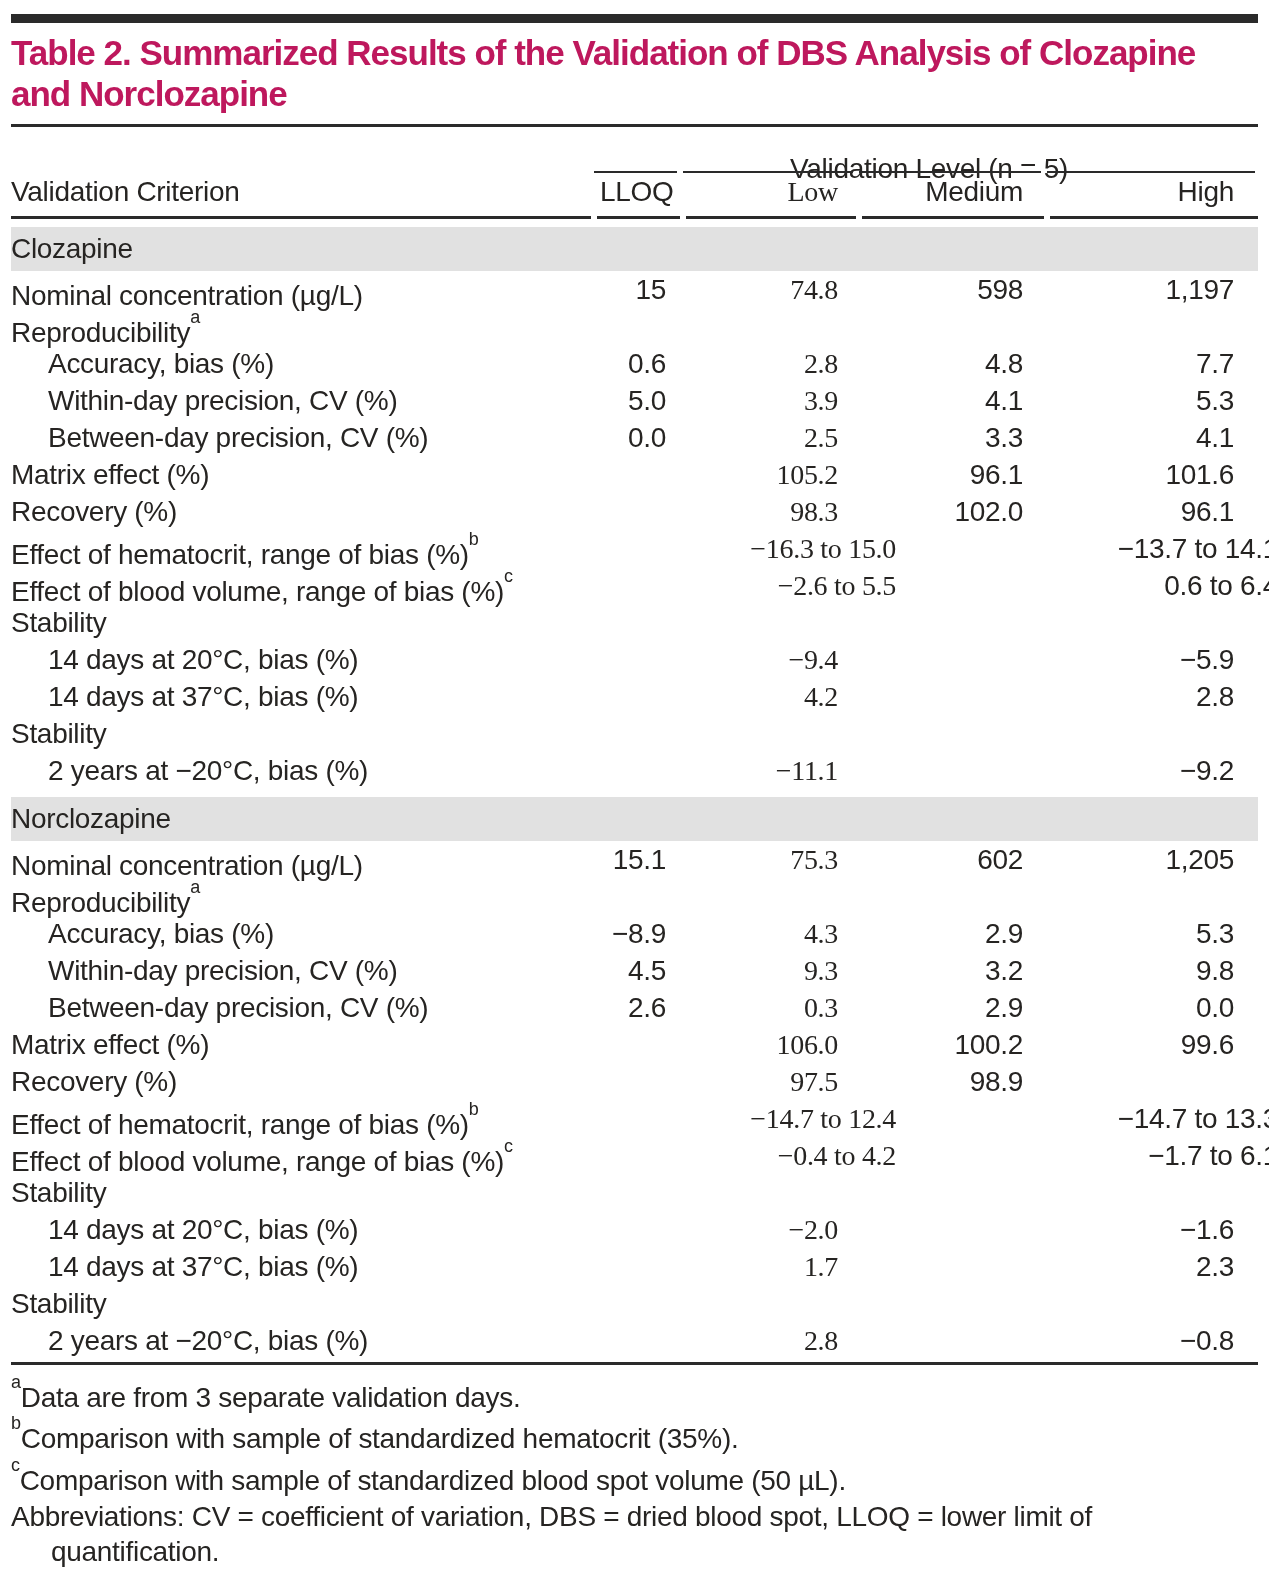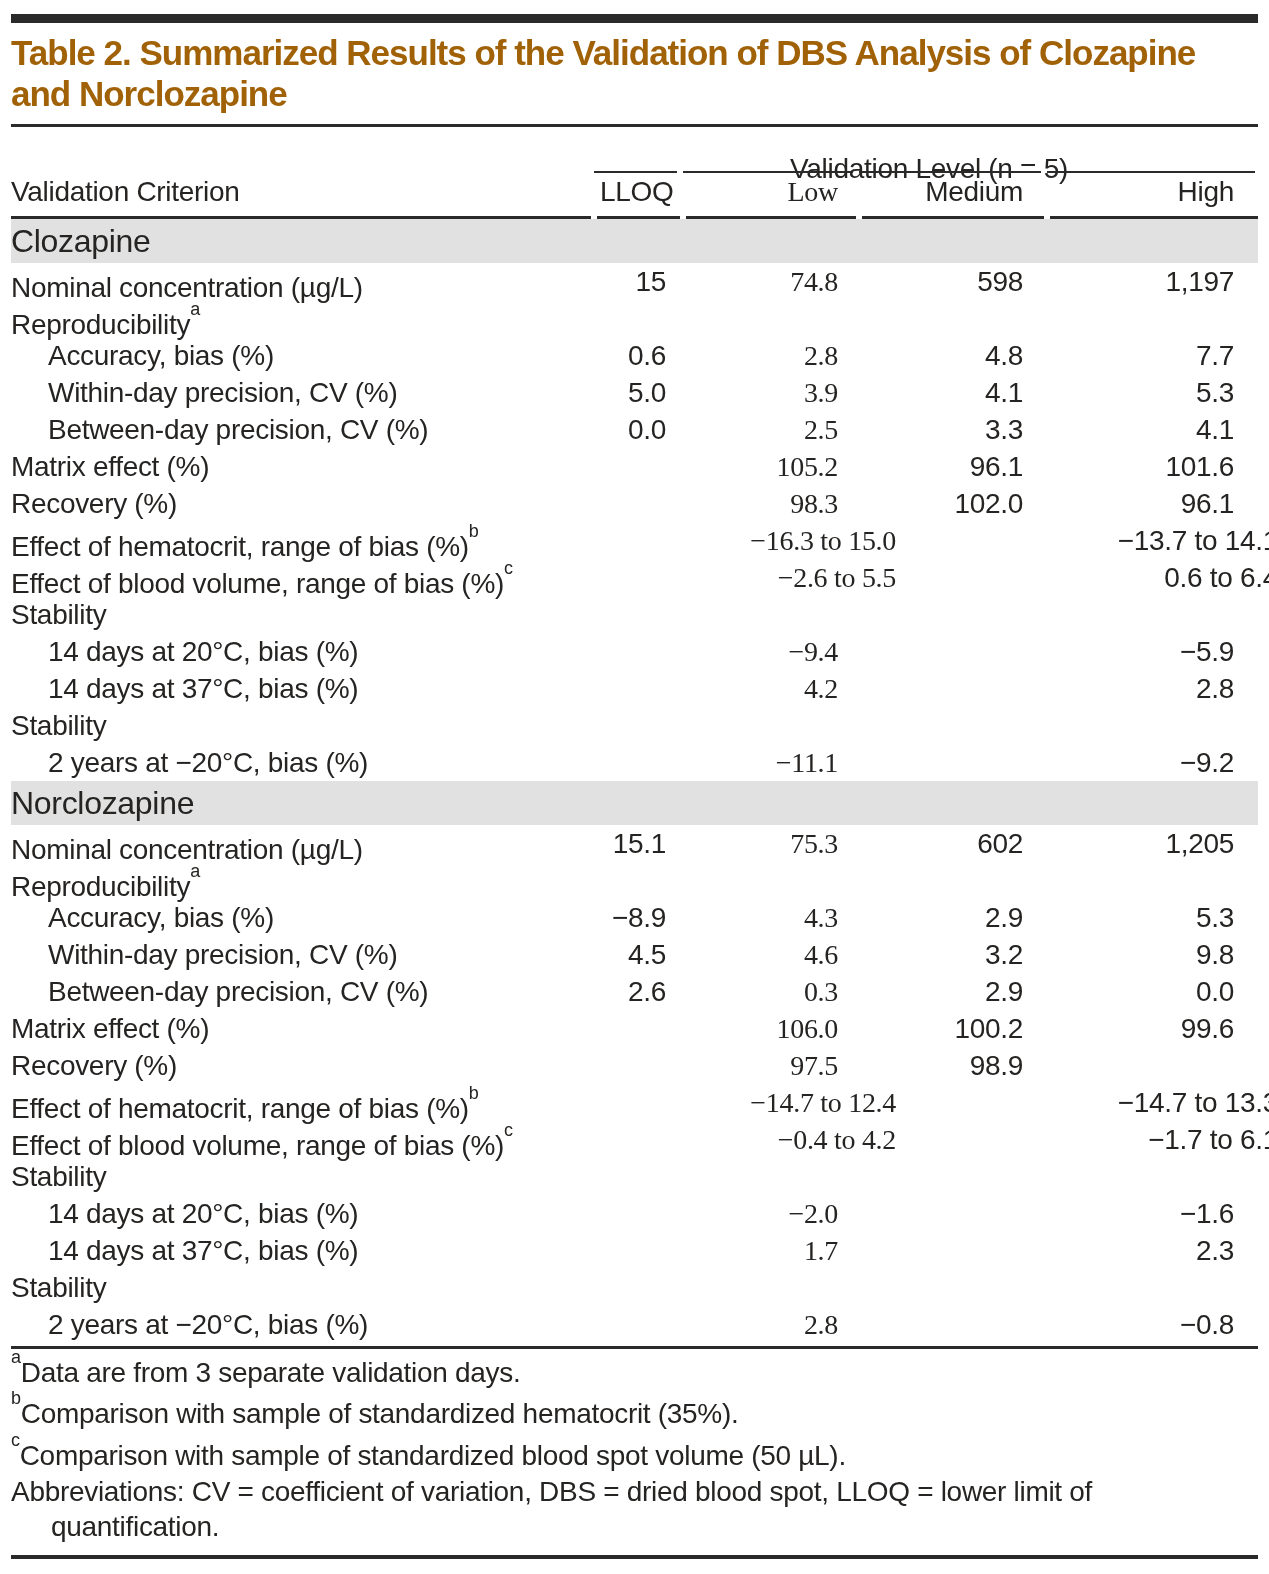--- a/index.html
+++ b/index.html
@@ -6,21 +6,21 @@
   body{
     width:1269px;
     font-family:"Liberation Sans","DejaVu Sans",sans-serif;
     color:#262422;
     -webkit-text-size-adjust:none;
   }
   .wrap{width:1247px;margin:0 11px;}
   .topbar{height:9px;background:#2a2a2a;margin-top:14px;}
   .title{
     font-size:35px;font-weight:bold;letter-spacing:-1px;line-height:41px;
-    margin-top:9px;color:#a16207;white-space:nowrap;
+    margin-top:9px;color:#be185d;white-space:nowrap;
   }
   .rule-title{border-top:3px solid #2a2a2a;margin-top:10px;}
 
   
   .lab{width:589px;white-space:nowrap;}
   .c1{width:84px;}
   .c2{width:172px;font-family:Liberation Serif, serif;}
   .c3{width:185px;}
   .c4{width:211px;}
   .num{text-align:right;padding-right:18px;box-sizing:border-box;white-space:nowrap;}
@@ -32,26 +32,26 @@
   .spanner-row{display:flex;height:44px;font-size:28px;letter-spacing:-0.3px;}
   .spanner-cell{width:658px;text-align:center;line-height:54px;white-space:nowrap;margin-top:15px;}
   .thin-rule{display:flex;height:2px;}
   .thin-rule .seg{background:#2a2a2a;height:2px;margin:0 3px;}
   .header-row{display:flex;height:38px;line-height:38px;font-size:28px;letter-spacing:-0.3px;}
   .thick-rule{display:flex;height:3px;margin-top:5px;}
   .thick-rule .seg{background:#2a2a2a;height:3px;margin:0 3px;}
   .thick-rule .seg:first-child{margin-left:0;}
   .thick-rule .seg:last-child{margin-right:0;}
 
-  .band{height:44px;line-height:44px;background:#e1e1e1;font-size:32px;letter-spacing:-0.3px;}
+  .band{height:44px;line-height:44px;background:#e1e1e1;font-size:28px;letter-spacing:-0.3px;margin-top:8px;}
   .row{display:flex;height:37px;line-height:37px;font-size:28px;letter-spacing:-0.3px;}
   .row .lab sup, .band sup{font-size:18px;position:relative;top:-9px;}
 
   .rule-foot{border-top:3px solid #2a2a2a;margin-top:3px;}
-  .footnotes{font-size:28px;letter-spacing:-0.3px;line-height:35px;}
+  .footnotes{font-size:28px;letter-spacing:-0.3px;line-height:35px;margin-top:9px;}
   .fn{white-space:nowrap;}
   .fn sup{font-size:18px;position:relative;top:-9px;}
   .abbr{padding-left:40px;text-indent:-40px;white-space:normal;margin-top:1px;}
   .bottom-rule{border-top:4px solid #2a2a2a;margin-top:11px;}
 </style>
 </head>
 <body>
 
 <div class="wrap">
   <div class="topbar"></div>
@@ -228,21 +228,21 @@
     <div class="lab indent"><span>Accuracy, bias (%)</span></div>
     <div class="c1 num">−8.9</div>
     <div class="c2 num">4.3</div>
     <div class="c3 num">2.9</div>
     <div class="c4 num">5.3</div>
   </div>
 
   <div class="row">
     <div class="lab indent"><span>Within-day precision, CV (%)</span></div>
     <div class="c1 num">4.5</div>
-    <div class="c2 num">4.6</div>
+    <div class="c2 num">9.3</div>
     <div class="c3 num">3.2</div>
     <div class="c4 num">9.8</div>
   </div>
 
   <div class="row">
     <div class="lab indent"><span>Between-day precision, CV (%)</span></div>
     <div class="c1 num">2.6</div>
     <div class="c2 num">0.3</div>
     <div class="c3 num">2.9</div>
     <div class="c4 num">0.0</div>

